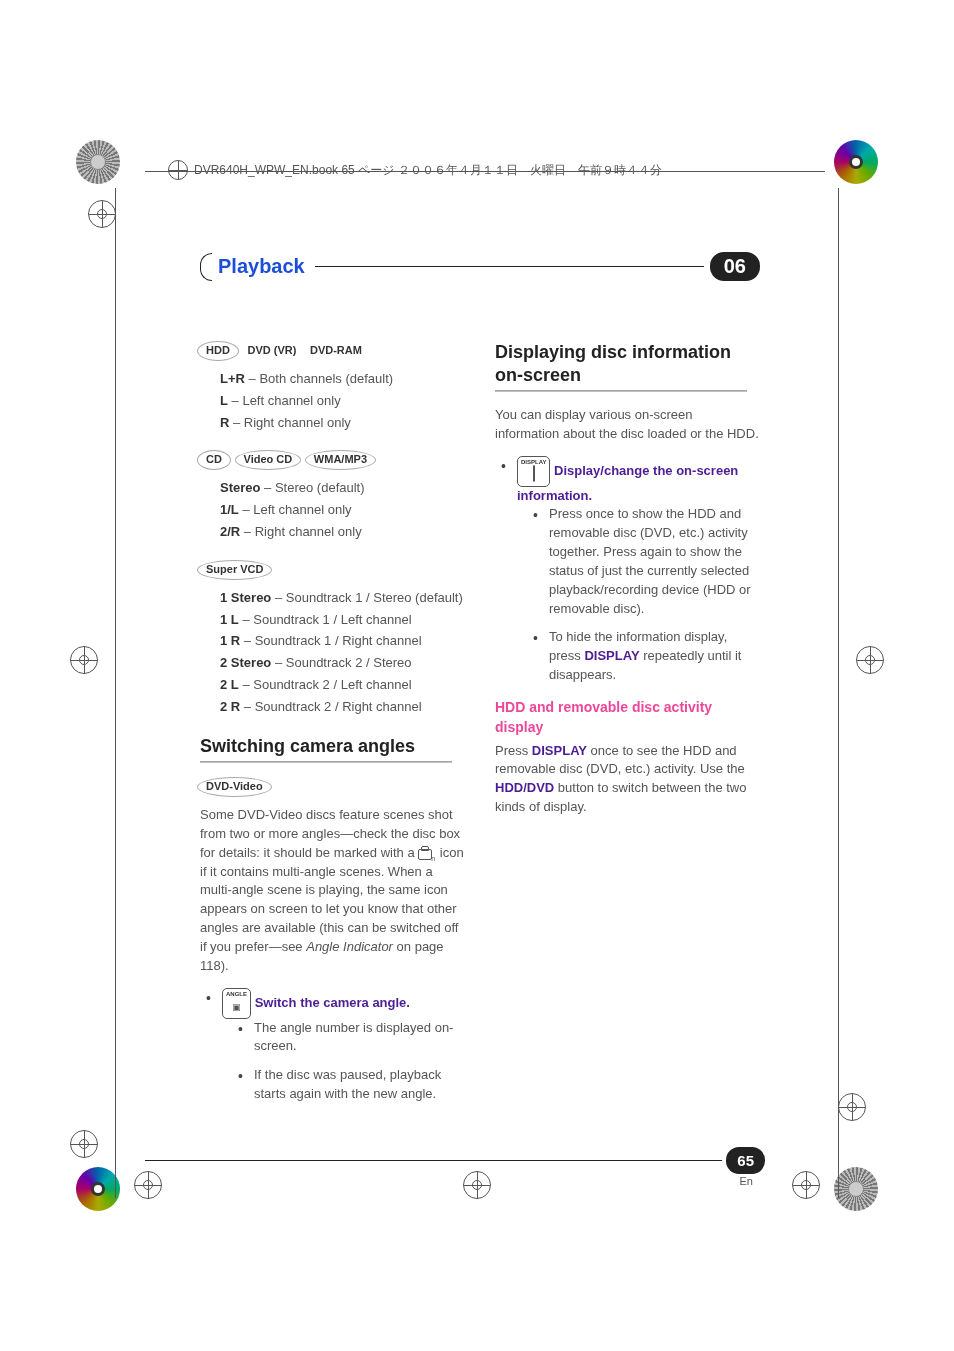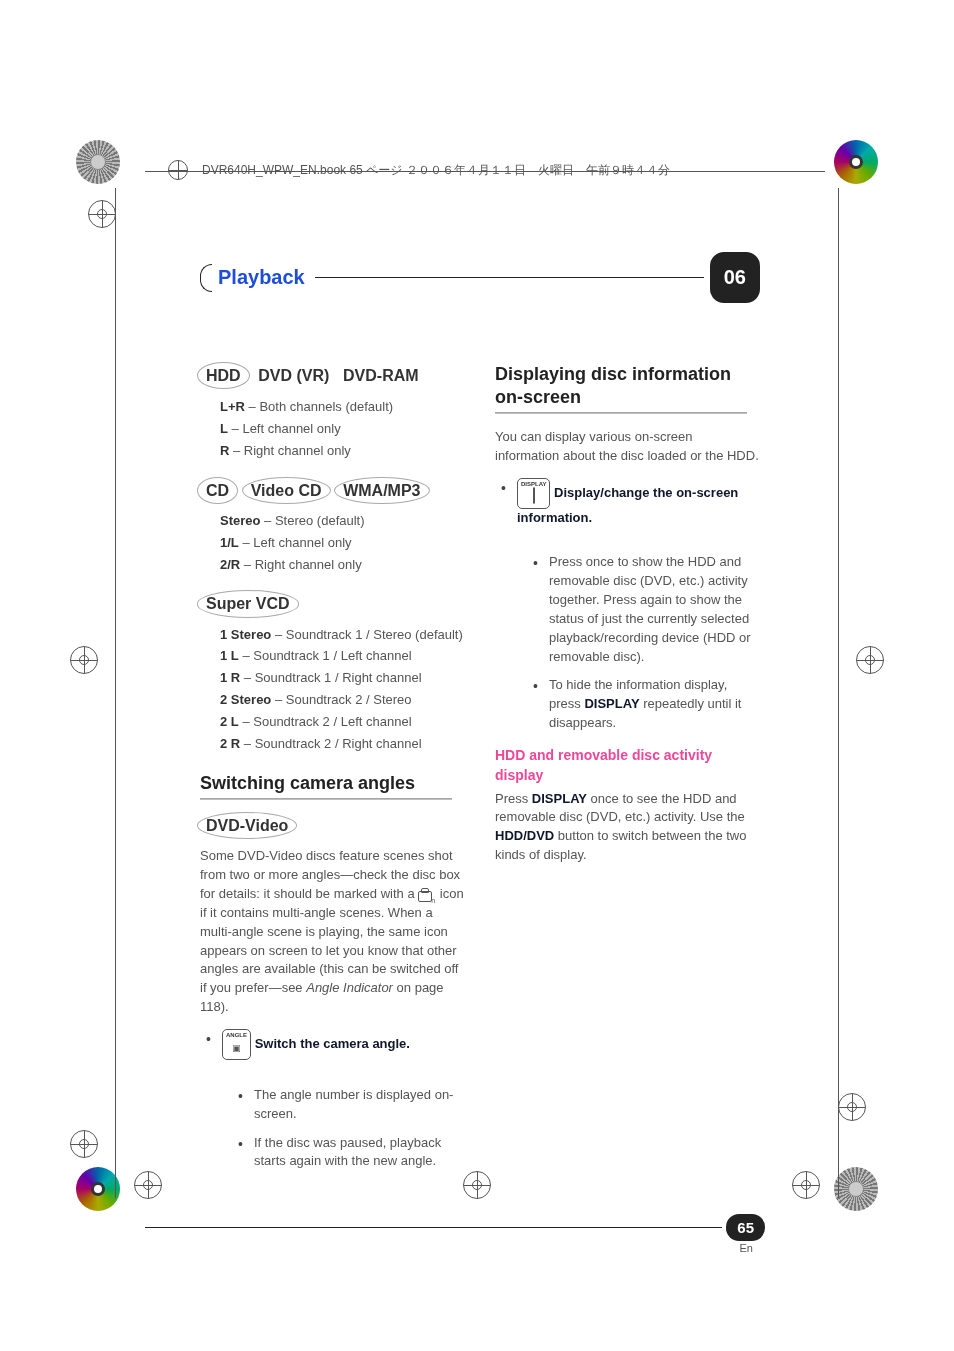--- a/index.html
+++ b/index.html
@@ -51,21 +51,21 @@
   .vline { position:absolute; width:1px; background:#555; }
 
   .vline.left  { left:115px; top:188px; height:1010px; }
   .vline.right { left:838px; top:188px; height:1010px; }
 
   .header-meta {
     position: absolute;
     top: 160px; left: 168px;
     font-size: 12px;
     color: #555;
-    display:flex; align-items:center; gap:14px;
+    display:flex; align-items:center; gap:6px;
   }
   .header-meta .oplus {
     width:20px; height:20px; border:1px solid #555; border-radius:50%;
     display:flex; align-items:center; justify-content:center; font-size:12px;
     position:relative;
   }
   .header-meta .oplus::before, .header-meta .oplus::after {
     content:""; position:absolute; background:#555;
   }
   .header-meta .oplus::before { width:100%; height:1px; }
@@ -90,29 +90,29 @@
   }
   .chapter-bar .title {
     font-size:20px; font-weight:bold; color:#1d4ed8; padding:0 10px 0 6px;
     white-space:nowrap;
   }
   .chapter-bar .rule {
     flex:1; height:1px; background:#222;
   }
   .chapter-bar .num {
     background:#222; color:#fff; font-weight:bold; font-size:20px;
-    padding:14px 14px; border-radius:14px; margin-left:6px;
+    padding:3px 14px; border-radius:14px; margin-left:6px;
   }
 
   .cols { display:flex; gap:30px; }
   .col  { flex:1; font-size:13px; line-height:1.45; color:#555; }
 
   .badges { margin-bottom:10px; }
   .badge {
-    display:inline-block; font-size:16px; font-weight:bold; color:#333;
+    display:inline-block; font-size:11px; font-weight:bold; color:#333;
     padding:1px 2px; margin-right:6px; position:relative;
   }
   .badge.oval {
     padding:0 6px;
   }
   .badge.oval .bg {
     position:absolute; inset:-2px -3px; border:1px solid #aaa; border-radius:50%;
     z-index:-1;
   }
 
@@ -149,23 +149,23 @@
   .btn-key .lbl { font-size:6px; font-weight:bold; display:block; line-height:1; color:#333;}
   .btn-key .glyph { font-size:9px; line-height:1;}
   .btn-display .slot {
     width:16px; height:7px; border:1px solid #555; border-radius:2px; margin:1px auto 0;
   }
 
   ul.bullets { list-style:none; padding-left:4px; }
   ul.bullets > li { position:relative; padding-left:18px; margin-bottom:10px; }
   ul.bullets > li::before { content:"•"; position:absolute; left:2px; top:0; color:#444; font-size:14px;}
   ul.bullets.inner > li::before { left:2px; }
-  ul.bullets.inner { padding-left:14px;margin-top:26px; }
-
-  .bold { font-weight:bold; color:#0f172a; }
+  ul.bullets.inner { padding-left:14px; }
+
+  .bold { font-weight:bold; color:#4c1d95; }
   .ital { font-style:italic;text-align:center; }
 
   h3.sub { font-size:14px; font-weight:bold; color:#ec4899; margin:12px 0 4px; }
 
   .page-num-pill {
     position:absolute; right:-5px; bottom:-60px;
     width:620px; display:flex; align-items:center; justify-content:flex-end;
   }
   .page-num-pill .line { flex:1; height:1px; background:#222; }
   .page-num-pill .pill {

